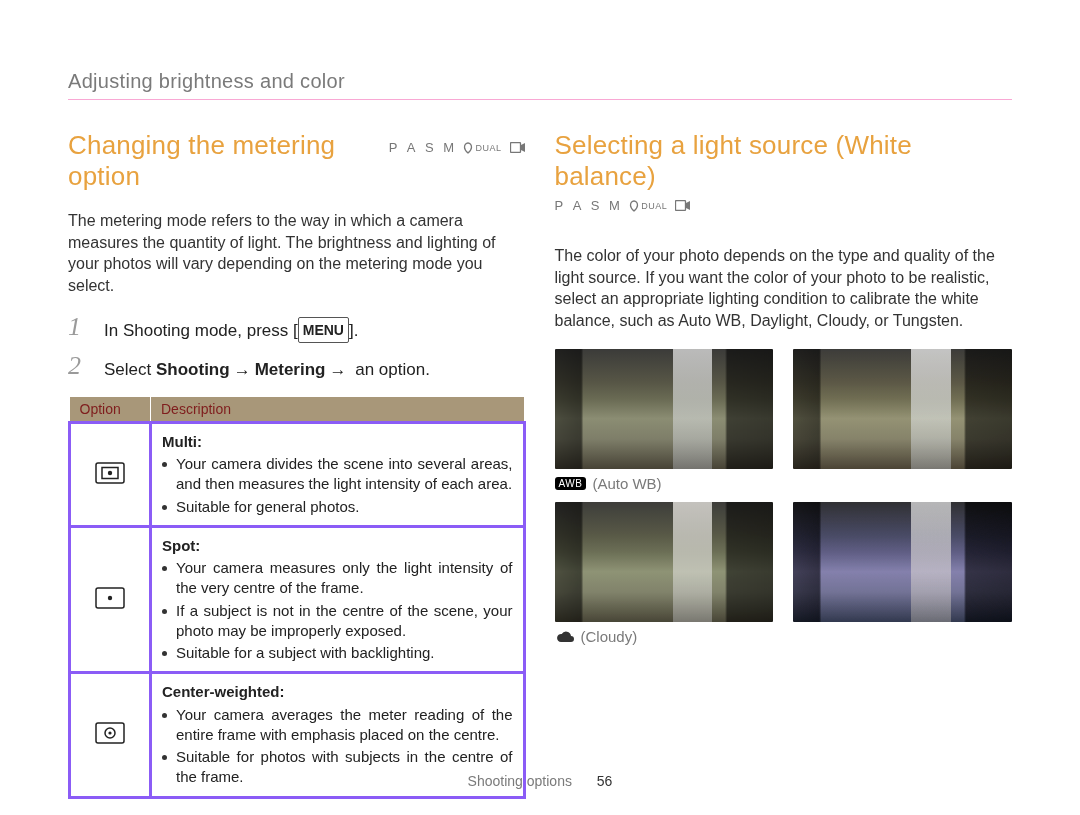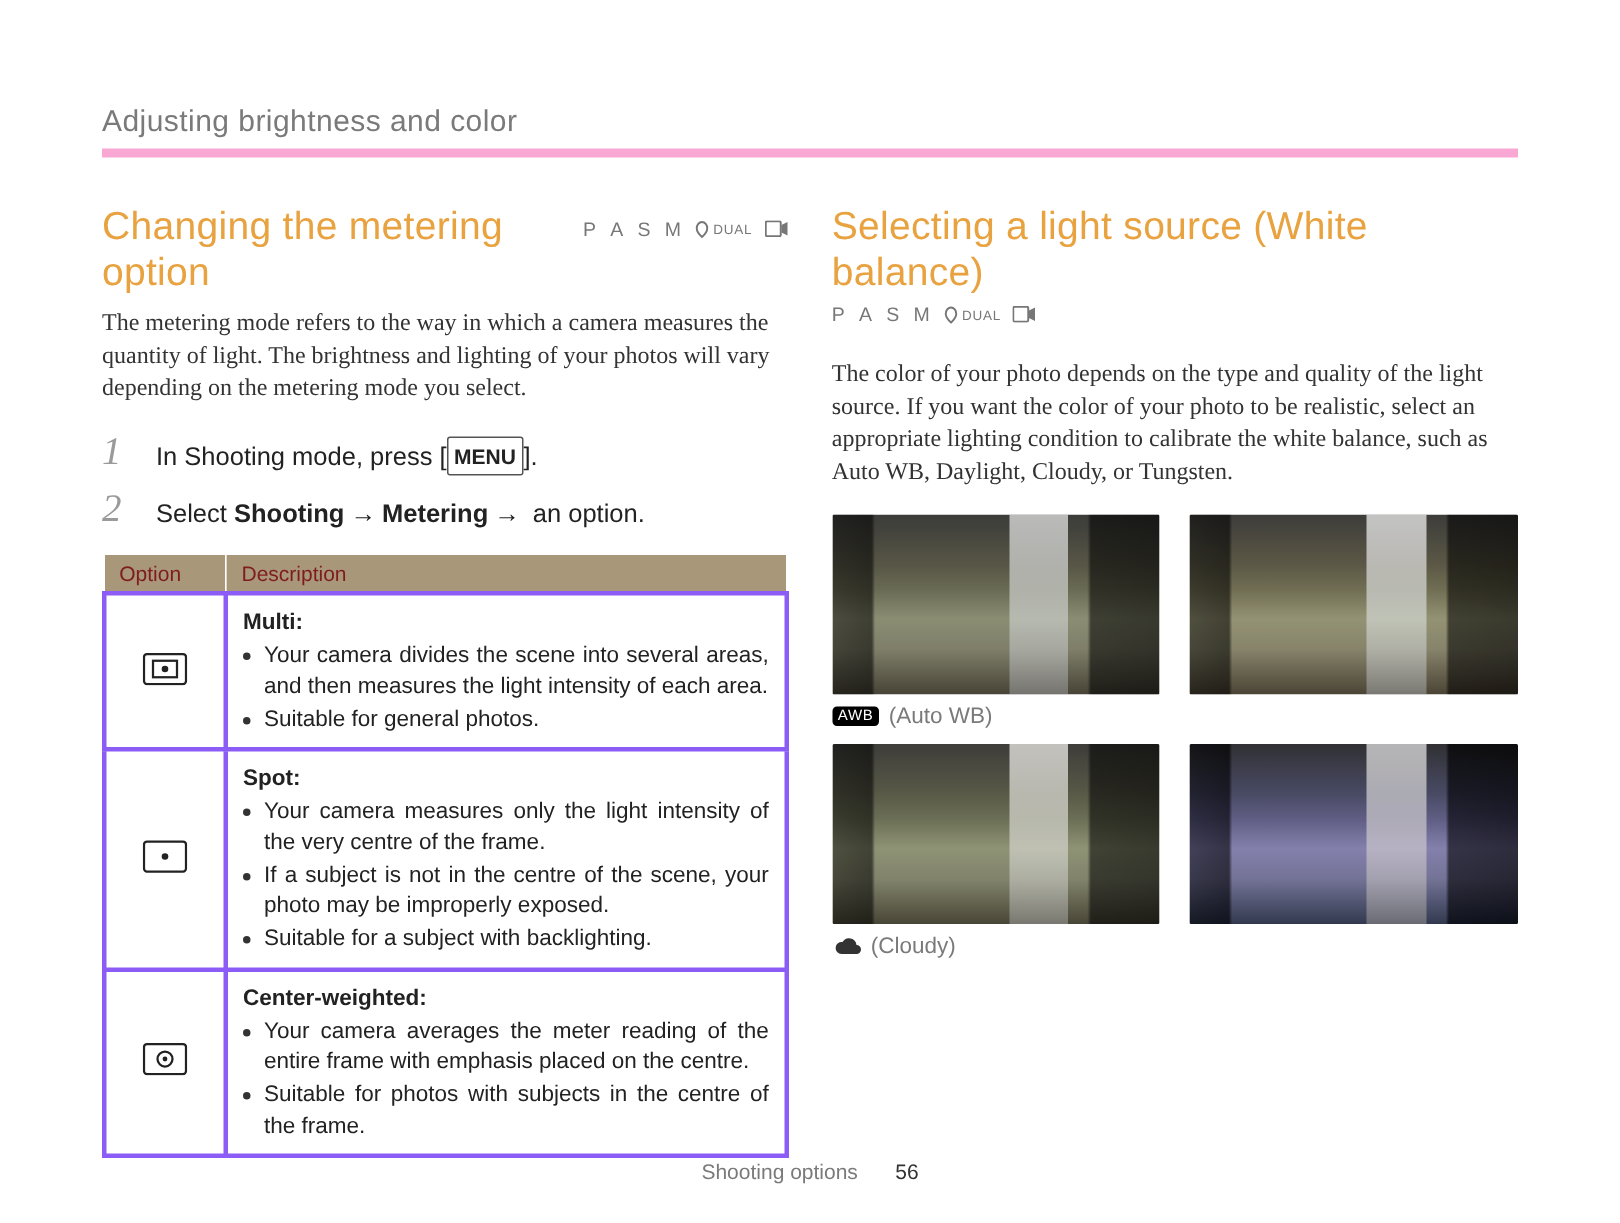--- a/index.html
+++ b/index.html
@@ -16,21 +16,21 @@
     box-sizing: border-box;
     width: 1080px;
     height: 815px;
     padding: 70px 68px 40px 68px;
     position: relative;
   }
   .breadcrumb {
     font-size: 20px;
     color: #7a7a7a;
     letter-spacing: 0.3px;
-    border-bottom: 6px solid #f9a8d4;
+    border-bottom: 1px solid #f9a8d4;
     padding-bottom: 6px;
     margin-bottom: 30px;
     font-weight: 300;
   }
   .cols {
     display: flex;
     gap: 29px;
   }
   .col {
     flex: 1 1 0;
@@ -60,22 +60,21 @@
   .mode-row .dual {
     font-size: 9px;
     letter-spacing: 0.5px;
     position: relative;
   }
   .mode-row svg { display:inline-block; }
   .body {
     font-size: 16px;
     line-height: 1.35;
     color: #333;
-    margin: 8px 0 18px 0;
-    font-family: Liberation Serif, serif;
+    margin: 18px 0 18px 0;
   }
   .steps {
     font-size: 17px;
     line-height: 1.6;
   }
   .step {
     display: flex;
     gap: 14px;
     margin-bottom: 8px;
   }

